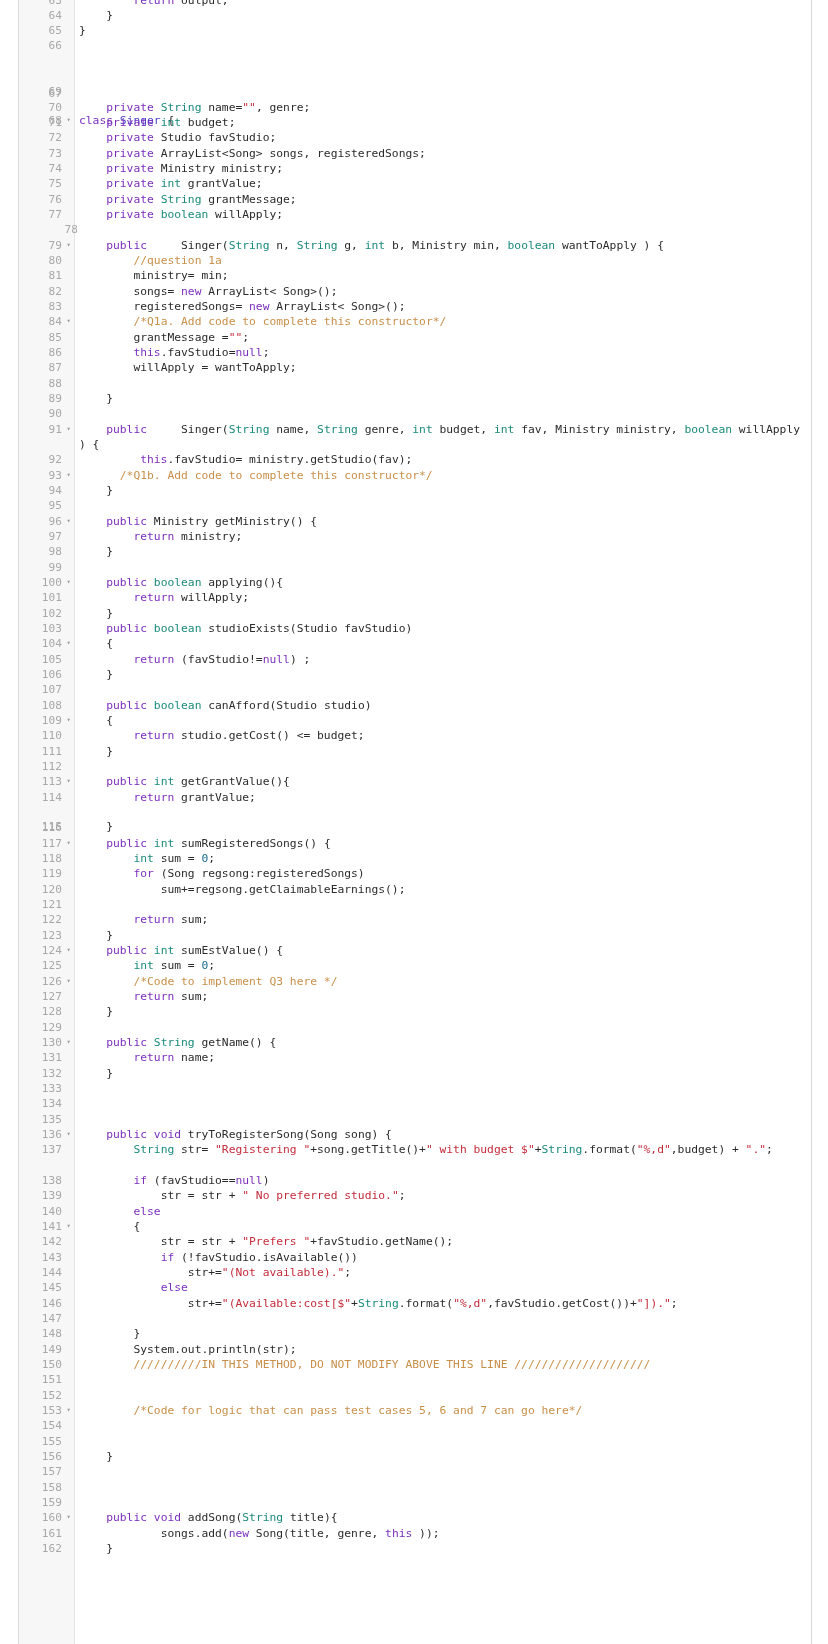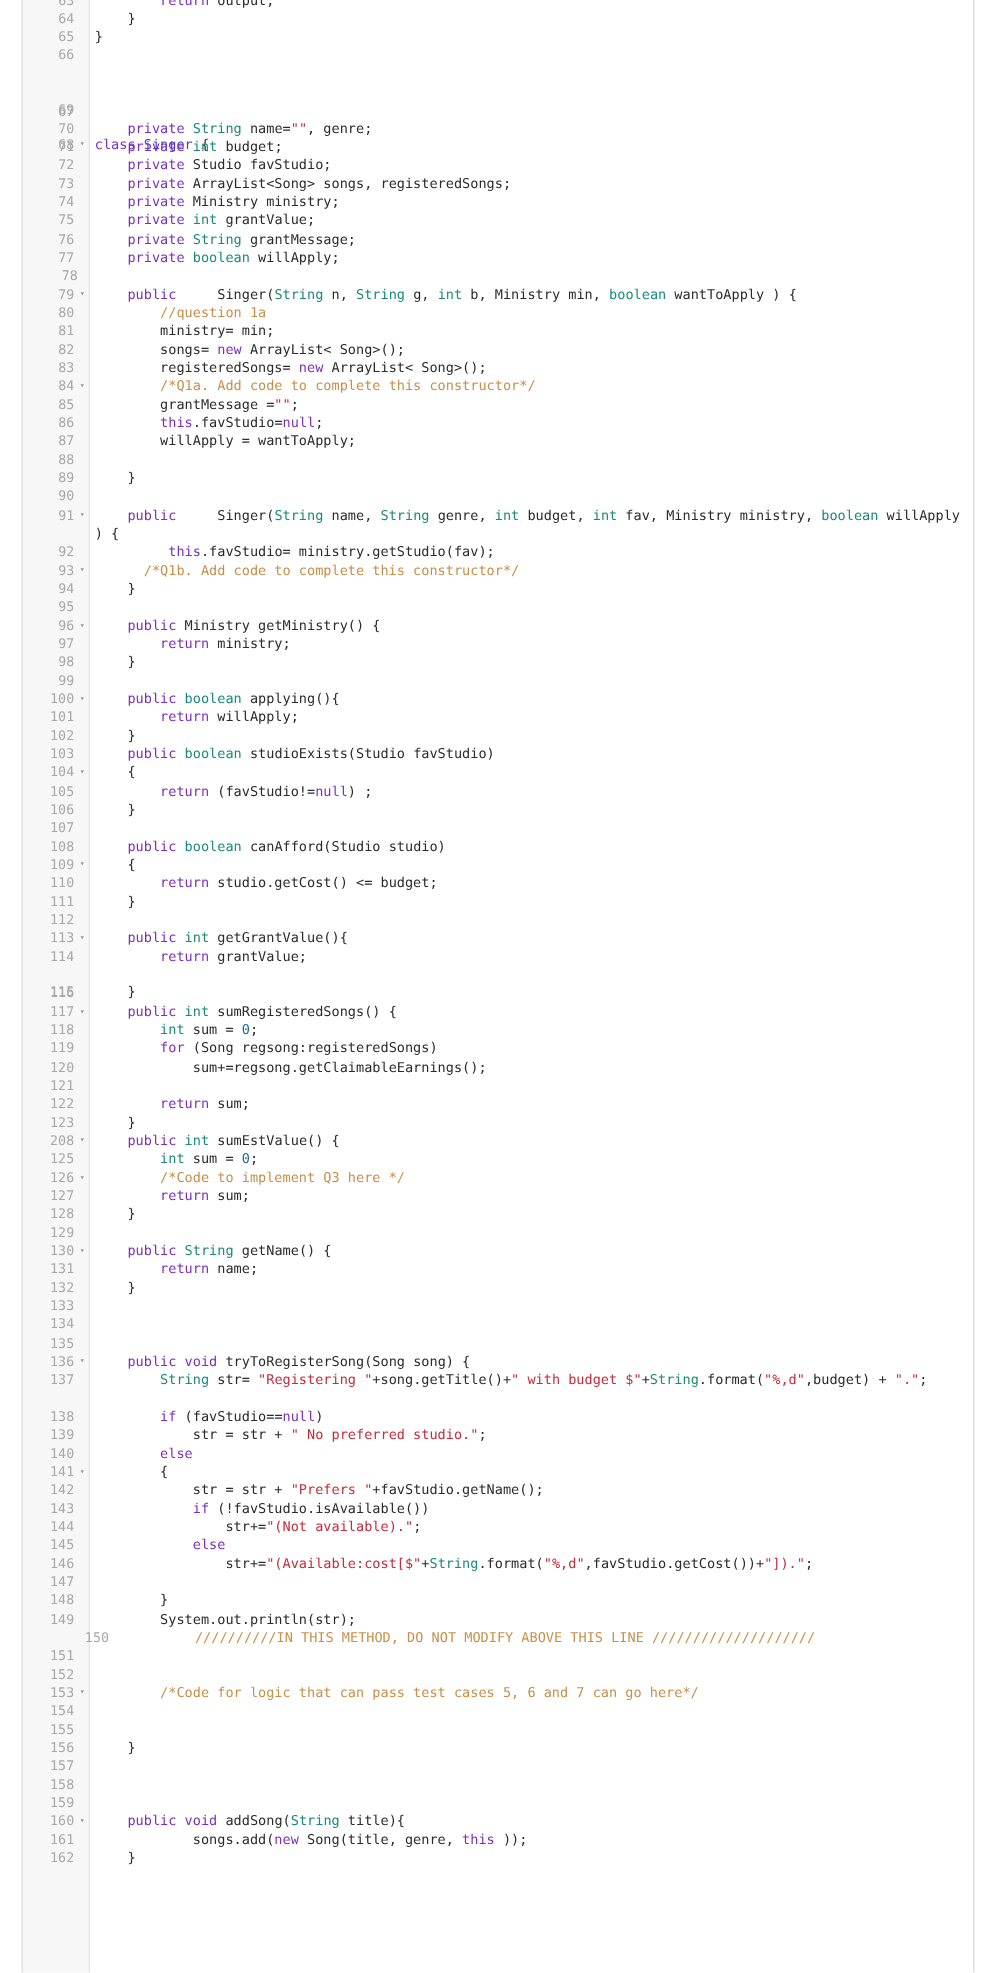--- a/index.html
+++ b/index.html
@@ -109,21 +109,21 @@
       <div class="row" style="position: absolute; left: 0px; right: 0px; top: 69.15px; margin-top: 44px;"><div class="ln">68</div><div class="fold">▾</div><div class="src"><span class="k">class</span><span class="p"> </span><span class="cls">Singer</span><span class="p"> {</span></div></div>
       <div class="row" style="position: absolute; left: 0px; right: 0px; top: 84.48px;"><div class="ln">69</div><div class="src"></div></div>
       <div class="row" style="position: absolute; left: 0px; right: 0px; top: 99.81px;"><div class="ln">70</div><div class="src"><span class="p">    </span><span class="k">private</span><span class="p"> </span><span class="t">String</span><span class="p"> name=</span><span class="s">""</span><span class="p">, genre;</span></div></div>
       <div class="row" style="position: absolute; left: 0px; right: 0px; top: 115.14px;"><div class="ln">71</div><div class="src"><span class="p">    </span><span class="k">private</span><span class="p"> </span><span class="t">int</span><span class="p"> budget;</span></div></div>
       <div class="row" style="position: absolute; left: 0px; right: 0px; top: 130.47px;"><div class="ln">72</div><div class="src"><span class="p">    </span><span class="k">private</span><span class="p"> Studio favStudio;</span></div></div>
       <div class="row" style="position: absolute; left: 0px; right: 0px; top: 145.8px;"><div class="ln">73</div><div class="src"><span class="p">    </span><span class="k">private</span><span class="p"> ArrayList&lt;Song&gt; songs, registeredSongs;</span></div></div>
       <div class="row" style="position: absolute; left: 0px; right: 0px; top: 161.13px;"><div class="ln">74</div><div class="src"><span class="p">    </span><span class="k">private</span><span class="p"> Ministry ministry;</span></div></div>
       <div class="row" style="position: absolute; left: 0px; right: 0px; top: 176.46px;"><div class="ln">75</div><div class="src"><span class="p">    </span><span class="k">private</span><span class="p"> </span><span class="t">int</span><span class="p"> grantValue;</span></div></div>
       <div class="row" style="position: absolute; left: 0px; right: 0px; top: 191.79px;"><div class="ln">76</div><div class="src"><span class="p">    </span><span class="k">private</span><span class="p"> </span><span class="t">String</span><span class="p"> grantMessage;</span></div></div>
       <div class="row" style="position: absolute; left: 0px; right: 0px; top: 207.12px;"><div class="ln">77</div><div class="src"><span class="p">    </span><span class="k">private</span><span class="p"> </span><span class="t">boolean</span><span class="p"> willApply;</span></div></div>
-      <div class="row" style="position: absolute; left: 3px; right: 0px; top: 222.45px; padding-left: 11px;"><div class="ln">78</div><div class="src"></div></div>
+      <div class="row" style="position: absolute; left: 16px; right: 0px; top: 222.45px; padding-left: 11px;"><div class="ln">78</div><div class="src"></div></div>
       <div class="row" style="position: absolute; left: 0px; right: 0px; top: 237.78px;"><div class="ln">79</div><div class="fold">▾</div><div class="src"><span class="p">    </span><span class="k">public</span><span class="p">     Singer(</span><span class="t">String</span><span class="p"> n, </span><span class="t">String</span><span class="p"> g, </span><span class="t">int</span><span class="p"> b, Ministry min, </span><span class="t">boolean</span><span class="p"> wantToApply ) {</span></div></div>
       <div class="row" style="position: absolute; left: 0px; right: 0px; top: 253.11px;"><div class="ln">80</div><div class="src"><span class="p">        </span><span class="c">//question 1a</span></div></div>
       <div class="row" style="position: absolute; left: 0px; right: 0px; top: 268.44px;"><div class="ln">81</div><div class="src"><span class="p">        ministry= min;</span></div></div>
       <div class="row" style="position: absolute; left: 0px; right: 0px; top: 283.77px;"><div class="ln">82</div><div class="src"><span class="p">        songs= </span><span class="k">new</span><span class="p"> ArrayList&lt; Song&gt;();</span></div></div>
       <div class="row" style="position: absolute; left: 0px; right: 0px; top: 299.1px;"><div class="ln">83</div><div class="src"><span class="p">        registeredSongs= </span><span class="k">new</span><span class="p"> ArrayList&lt; Song&gt;();</span></div></div>
       <div class="row" style="position: absolute; left: 0px; right: 0px; top: 314.43px;"><div class="ln">84</div><div class="fold">▾</div><div class="src"><span class="p">        </span><span class="c">/*Q1a. Add code to complete this constructor*/</span></div></div>
       <div class="row" style="position: absolute; left: 0px; right: 0px; top: 329.76px;"><div class="ln">85</div><div class="src"><span class="p">        grantMessage =</span><span class="s">""</span><span class="p">;</span></div></div>
       <div class="row" style="position: absolute; left: 0px; right: 0px; top: 345.09px;"><div class="ln">86</div><div class="src"><span class="p">        </span><span class="k">this</span><span class="p">.favStudio=</span><span class="k">null</span><span class="p">;</span></div></div>
       <div class="row" style="position: absolute; left: 0px; right: 0px; top: 360.42px;"><div class="ln">87</div><div class="src"><span class="p">        willApply = wantToApply;</span></div></div>
       <div class="row" style="position: absolute; left: 0px; right: 0px; top: 375.75px;"><div class="ln">88</div><div class="src"></div></div>
@@ -155,21 +155,21 @@
       <div class="row" style="position: absolute; left: 0px; right: 0px; top: 789.66px;"><div class="ln">114</div><div class="src"><span class="p">        </span><span class="k">return</span><span class="p"> grantValue;</span></div></div>
       <div class="row" style="position: absolute; left: 0px; right: 0px; top: 819px;"><div class="ln">115</div><div class="src"><span class="p">    }</span></div></div>
       <div class="row" style="position: absolute; left: 0px; right: 0px; top: 820.32px;"><div class="ln">116</div><div class="src"></div></div>
       <div class="row" style="position: absolute; left: 0px; right: 0px; top: 835.65px;"><div class="ln">117</div><div class="fold">▾</div><div class="src"><span class="p">    </span><span class="k">public</span><span class="p"> </span><span class="t">int</span><span class="p"> sumRegisteredSongs() {</span></div></div>
       <div class="row" style="position: absolute; left: 0px; right: 0px; top: 850.98px;"><div class="ln">118</div><div class="src"><span class="p">        </span><span class="t">int</span><span class="p"> sum = </span><span class="n">0</span><span class="p">;</span></div></div>
       <div class="row" style="position: absolute; left: 0px; right: 0px; top: 866.31px;"><div class="ln">119</div><div class="src"><span class="p">        </span><span class="k">for</span><span class="p"> (Song regsong:registeredSongs)</span></div></div>
       <div class="row" style="position: absolute; left: 0px; right: 0px; top: 881.64px;"><div class="ln">120</div><div class="src"><span class="p">            sum+=regsong.getClaimableEarnings();</span></div></div>
       <div class="row" style="position: absolute; left: 0px; right: 0px; top: 896.97px; padding-left: 47px;"><div class="ln">121</div><div class="src"></div></div>
       <div class="row" style="position: absolute; left: 0px; right: 0px; top: 912.3px;"><div class="ln">122</div><div class="src"><span class="p">        </span><span class="k">return</span><span class="p"> sum;</span></div></div>
       <div class="row" style="position: absolute; left: 0px; right: 0px; top: 927.63px;"><div class="ln">123</div><div class="src"><span class="p">    }</span></div></div>
-      <div class="row" style="position: absolute; left: 0px; right: 0px; top: 942.96px;"><div class="ln">208</div><div class="fold">▾</div><div class="src"><span class="p">    </span><span class="k">public</span><span class="p"> </span><span class="t">int</span><span class="p"> sumEstValue() {</span></div></div>
+      <div class="row" style="position: absolute; left: 0px; right: 0px; top: 942.96px;"><div class="ln">124</div><div class="fold">▾</div><div class="src"><span class="p">    </span><span class="k">public</span><span class="p"> </span><span class="t">int</span><span class="p"> sumEstValue() {</span></div></div>
       <div class="row" style="position: absolute; left: 0px; right: 0px; top: 958.29px;"><div class="ln">125</div><div class="src"><span class="p">        </span><span class="t">int</span><span class="p"> sum = </span><span class="n">0</span><span class="p">;</span></div></div>
       <div class="row" style="position: absolute; left: 0px; right: 0px; top: 973.62px;"><div class="ln">126</div><div class="fold">▾</div><div class="src"><span class="p">        </span><span class="c">/*Code to implement Q3 here */</span></div></div>
       <div class="row" style="position: absolute; left: 0px; right: 0px; top: 988.95px;"><div class="ln">127</div><div class="src"><span class="p">        </span><span class="k">return</span><span class="p"> sum;</span></div></div>
       <div class="row" style="position: absolute; left: 0px; right: 0px; top: 1004.28px;"><div class="ln">128</div><div class="src"><span class="p">    }</span></div></div>
       <div class="row" style="position: absolute; left: 0px; right: 0px; top: 1019.61px;"><div class="ln">129</div><div class="src"></div></div>
       <div class="row" style="position: absolute; left: 0px; right: 0px; top: 1034.94px;"><div class="ln">130</div><div class="fold">▾</div><div class="src"><span class="p">    </span><span class="k">public</span><span class="p"> </span><span class="t">String</span><span class="p"> getName() {</span></div></div>
       <div class="row" style="position: absolute; left: 0px; right: 0px; top: 1050.27px;"><div class="ln">131</div><div class="src"><span class="p">        </span><span class="k">return</span><span class="p"> name;</span></div></div>
       <div class="row" style="position: absolute; left: 0px; right: 0px; top: 1065.6px;"><div class="ln">132</div><div class="src"><span class="p">    }</span></div></div>
       <div class="row" style="position: absolute; left: 0px; right: 0px; top: 1080.93px;"><div class="ln">133</div><div class="src"></div></div>
       <div class="row" style="position: absolute; left: 0px; right: 0px; top: 1096.26px;"><div class="ln">134</div><div class="src"></div></div>
@@ -181,21 +181,21 @@
       <div class="row" style="position: absolute; left: 0px; right: 0px; top: 1203.57px;"><div class="ln">140</div><div class="src"><span class="p">        </span><span class="k">else</span></div></div>
       <div class="row" style="position: absolute; left: 0px; right: 0px; top: 1218.9px; padding-left: 38px;"><div class="ln">141</div><div class="fold">▾</div><div class="src"><span class="p">        {</span></div></div>
       <div class="row" style="position: absolute; left: 0px; right: 0px; top: 1234.23px;"><div class="ln">142</div><div class="src"><span class="p">            str = str + </span><span class="s">"Prefers "</span><span class="p">+favStudio.getName();</span></div></div>
       <div class="row" style="position: absolute; left: 0px; right: 0px; top: 1249.56px;"><div class="ln">143</div><div class="src"><span class="p">            </span><span class="k">if</span><span class="p"> (!favStudio.isAvailable())</span></div></div>
       <div class="row" style="position: absolute; left: 0px; right: 0px; top: 1264.89px;"><div class="ln">144</div><div class="src"><span class="p">                str+=</span><span class="s">"(Not available)."</span><span class="p">;</span></div></div>
       <div class="row" style="position: absolute; left: 0px; right: 0px; top: 1280.22px;"><div class="ln">145</div><div class="src"><span class="p">            </span><span class="k">else</span></div></div>
       <div class="row" style="position: absolute; left: 0px; right: 0px; top: 1295.55px;"><div class="ln">146</div><div class="src"><span class="p">                str+=</span><span class="s">"(Available:cost[$"</span><span class="p">+</span><span class="t">String</span><span class="p">.format(</span><span class="s">"%,d"</span><span class="p">,favStudio.getCost())+</span><span class="s">"])."</span><span class="p">;</span></div></div>
       <div class="row" style="position: absolute; left: 0px; right: 0px; top: 1310.88px;"><div class="ln">147</div><div class="src"></div></div>
       <div class="row" style="position: absolute; left: 0px; right: 0px; top: 1326.21px;"><div class="ln">148</div><div class="src"><span class="p">        }</span></div></div>
       <div class="row" style="position: absolute; left: 0px; right: 0px; top: 1341.54px; padding-left: 36px;"><div class="ln">149</div><div class="src"><span class="p">        System.out.println(str);</span></div></div>
-      <div class="row" style="position: absolute; left: 0px; right: 16px; top: 1356.87px; margin-left: 29px;"><div class="ln">150</div><div class="src"><span class="p">        </span><span class="c">//////////IN THIS METHOD, DO NOT MODIFY ABOVE THIS LINE ////////////////////</span></div></div>
+      <div class="row" style="position: absolute; left: 0px; right: 16px; top: 1356.87px;"><div class="ln">150</div><div class="src"><span class="p">        </span><span class="c">//////////IN THIS METHOD, DO NOT MODIFY ABOVE THIS LINE ////////////////////</span></div></div>
       <div class="row" style="position: absolute; left: 0px; right: 0px; top: 1372.2px;"><div class="ln">151</div><div class="src"></div></div>
       <div class="row" style="position: absolute; left: 0px; right: 0px; top: 1387.53px;"><div class="ln">152</div><div class="src"></div></div>
       <div class="row" style="position: absolute; left: 0px; right: 0px; top: 1402.86px;"><div class="ln">153</div><div class="fold">▾</div><div class="src"><span class="p">        </span><span class="c">/*Code for logic that can pass test cases 5, 6 and 7 can go here*/</span></div></div>
       <div class="row" style="position: absolute; left: 0px; right: 0px; top: 1418.19px;"><div class="ln">154</div><div class="src"></div></div>
       <div class="row" style="position: absolute; left: 0px; right: 0px; top: 1433.52px;"><div class="ln">155</div><div class="src"></div></div>
       <div class="row" style="position: absolute; left: 0px; right: 0px; top: 1448.85px;"><div class="ln">156</div><div class="src"><span class="p">    }</span></div></div>
       <div class="row" style="position: absolute; left: 0px; right: 0px; top: 1464.18px;"><div class="ln">157</div><div class="src"></div></div>
       <div class="row" style="position: absolute; left: 0px; right: 0px; top: 1479.51px;"><div class="ln">158</div><div class="src"></div></div>
       <div class="row" style="position: absolute; left: 0px; right: 0px; top: 1494.84px;"><div class="ln">159</div><div class="src"></div></div>
       <div class="row" style="position: absolute; left: 0px; right: 0px; top: 1510.17px;"><div class="ln">160</div><div class="fold">▾</div><div class="src"><span class="p">    </span><span class="k">public</span><span class="p"> </span><span class="k">void</span><span class="p"> addSong(</span><span class="t">String</span><span class="p"> title){</span></div></div>

